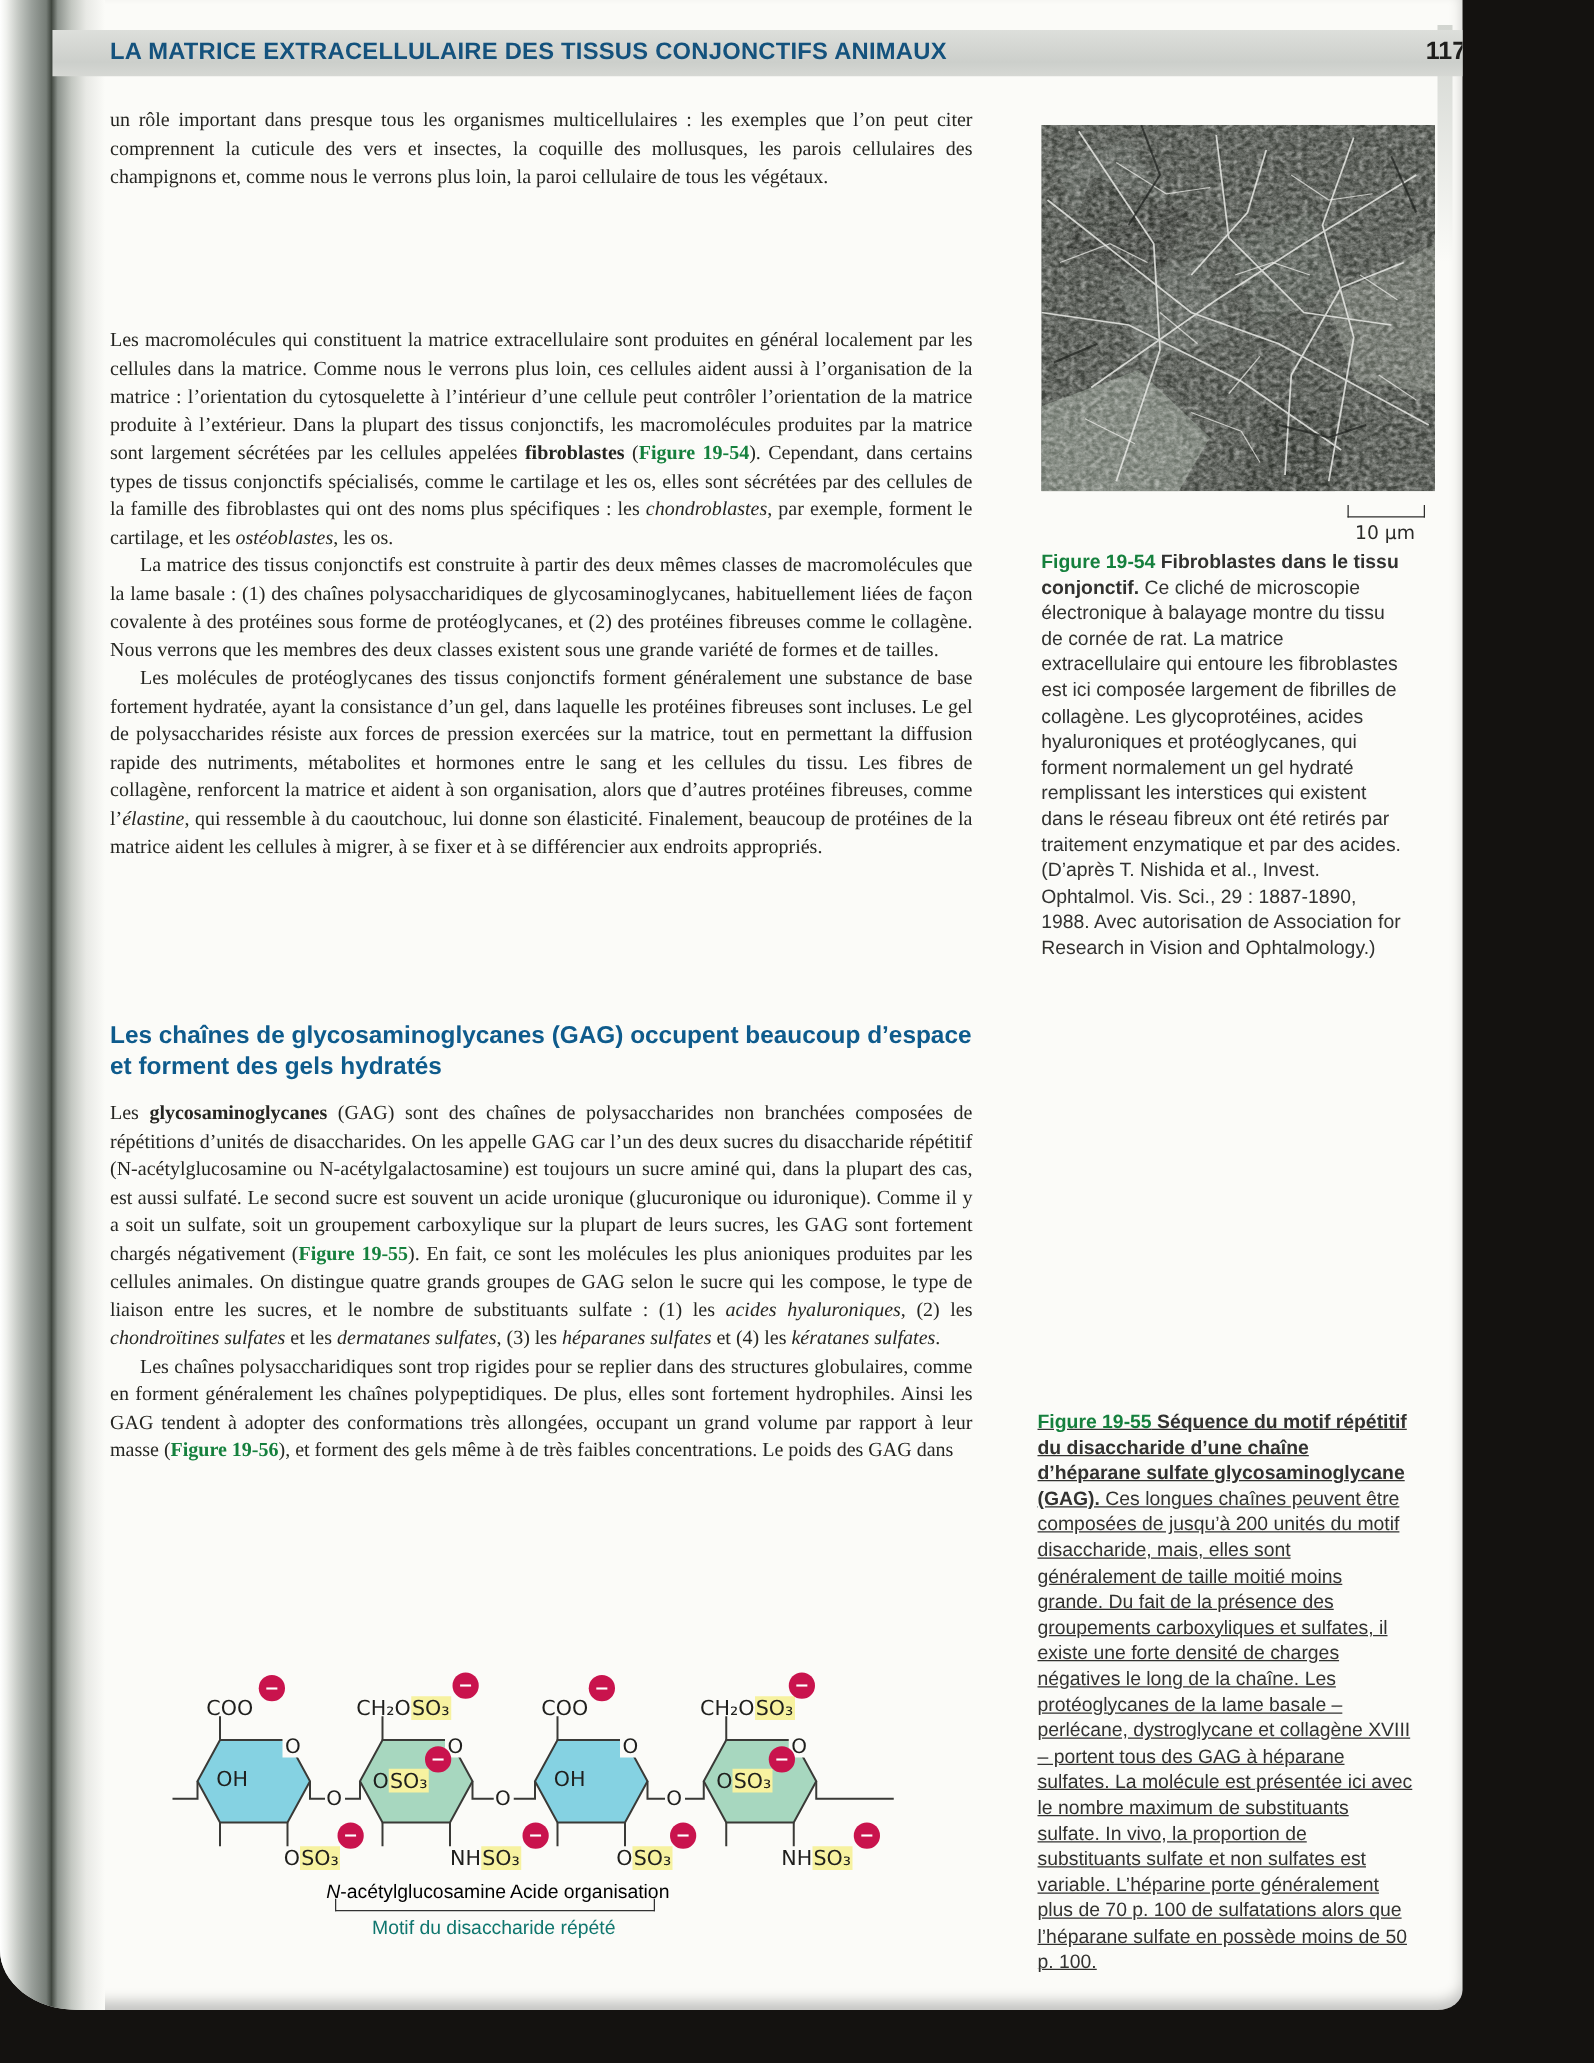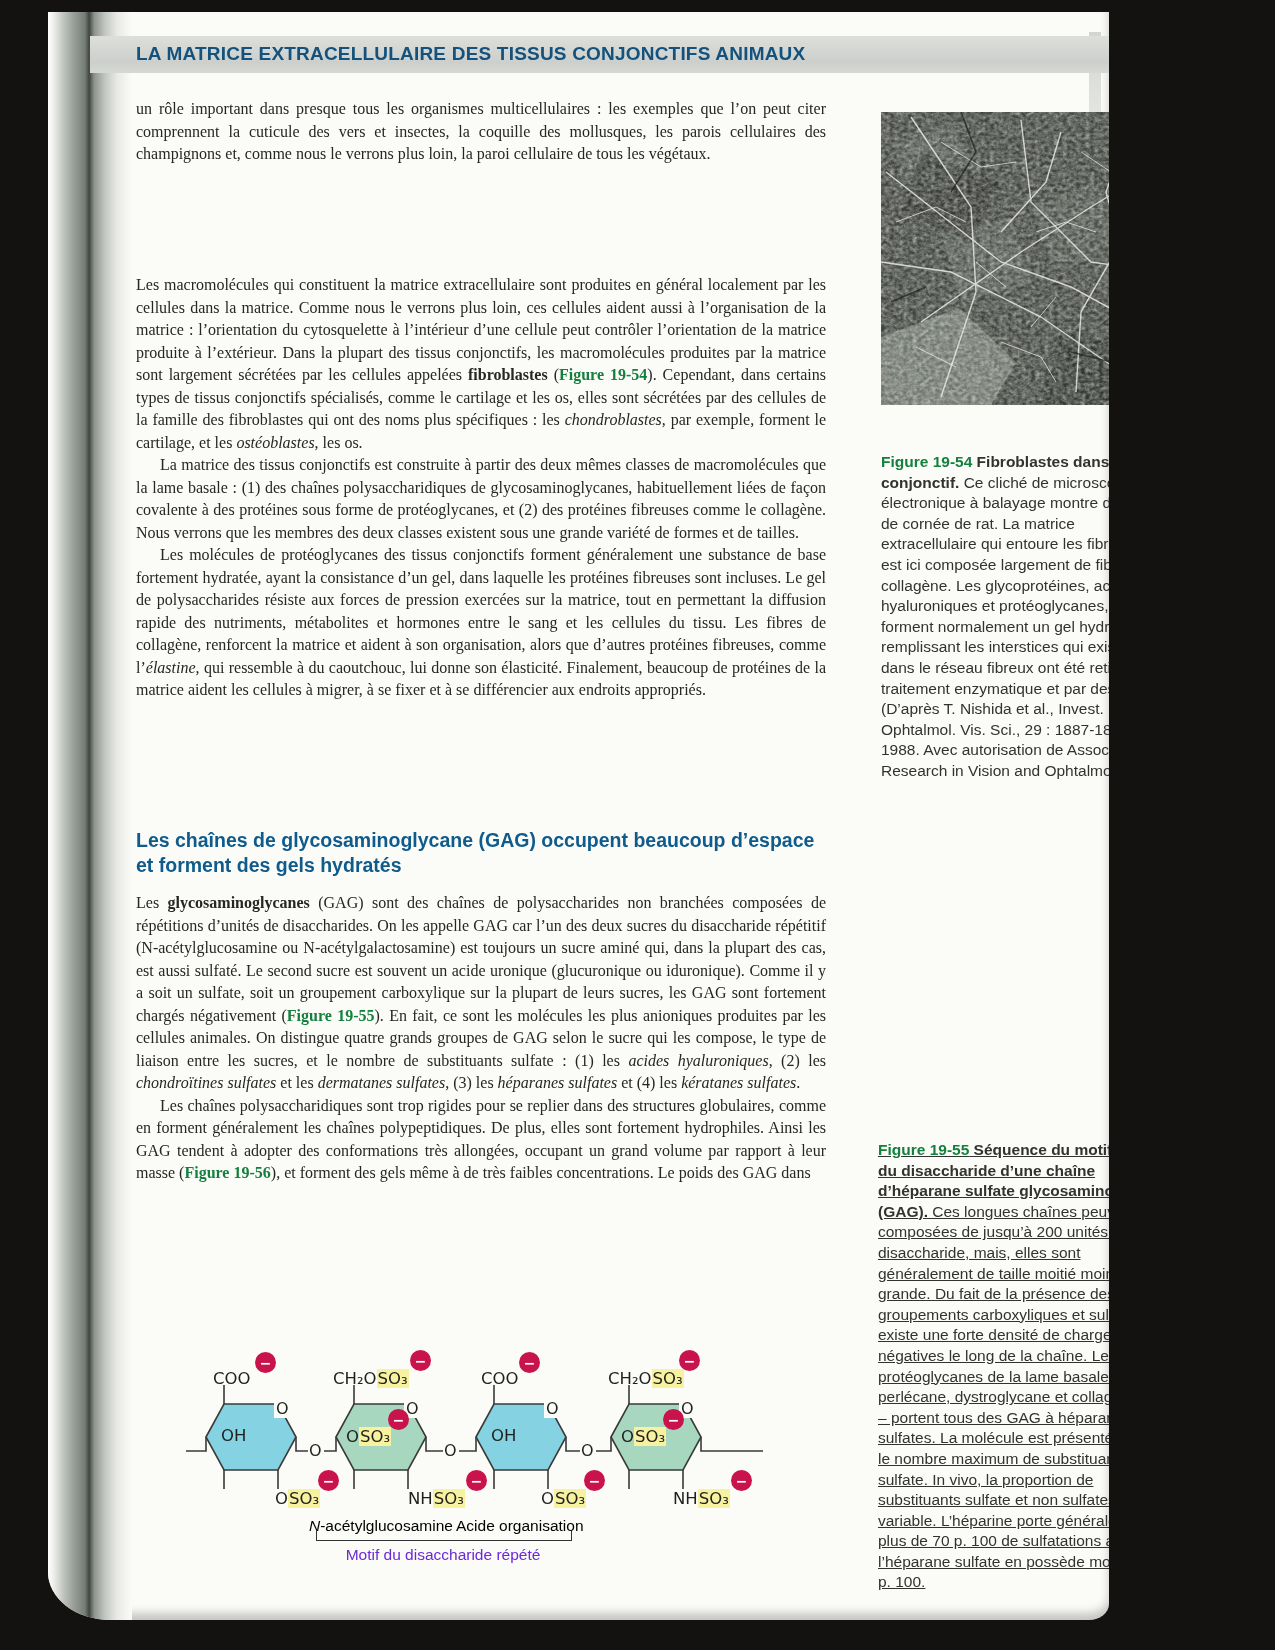--- a/index.html
+++ b/index.html
@@ -1,20 +1,20 @@
 <!DOCTYPE html>
 <html><head>
 <meta charset="utf-8">
 <style>
   html,body{margin:0;padding:0;}
   body{width:1275px;height:1650px;background:#141210;position:relative;
        font-family:"Liberation Serif", serif;}
-  .page{position:absolute;left:0;top:12px;width:1061px;height:1608px;background:#fbfbf8;
+  .page{position:absolute;left:0;top:0;width:1170px;height:1608px;background:#fbfbf8;
         border-bottom-left-radius:62px 48px;border-bottom-right-radius:20px 16px;
-        overflow:hidden;box-shadow:inset 0 -7px 10px rgba(0,0,0,.22);margin-left:48px;}
+        overflow:hidden;box-shadow:inset 0 -7px 10px rgba(0,0,0,.22);}
   .spine{position:absolute;left:0;top:0;width:84px;height:1608px;
          background:linear-gradient(to right,#ffffff 0%,#f0f1ee 6%,#c2c6c1 18%,#9aa09b 30%,
                     #767d77 44%,#40463f 49%,#8d938d 55%,#c3c7c1 68%,#e8e9e5 82%,#fbfbf8 100%);}
   .edge-right{position:absolute;right:8px;top:20px;width:12px;height:190px;
          background:linear-gradient(to bottom,#d2d5d0,rgba(210,213,208,0));}
   .header-band{position:absolute;left:42px;top:24px;width:1216px;height:37px;
          background:linear-gradient(to bottom,#dddfdb,#cccfcb 70%,#d6d8d4);}
   .running-title{position:absolute;left:46px;top:7px;font-family:"Liberation Sans",sans-serif;
          font-weight:bold;font-size:19px;letter-spacing:.2px;color:#14527d;white-space:nowrap;}
   .page-number{position:absolute;right:74px;top:6px;font-family:"Liberation Sans",sans-serif;
@@ -47,21 +47,21 @@
       font-size:16px;color:#1f1f1d;}
   .ringO{background:#fbfbf8;padding:0 2px;}
   .charge{position:absolute;width:21px;height:21px;border-radius:50%;background:#c9134d;
       color:#ffffff;font-family:"DejaVu Sans",sans-serif;font-size:14px;font-weight:bold;
       display:flex;align-items:center;justify-content:center;line-height:1;}
   .species{position:absolute;top:170px;font-family:"Liberation Sans",sans-serif;
       font-size:15.5px;color:#000000;white-space:nowrap;}
   .bracket{position:absolute;left:138px;top:184px;width:254px;height:9px;
       border-left:1.6px solid #333;border-right:1.6px solid #333;border-bottom:1.6px solid #333;}
   .bracket-label{position:absolute;left:128px;top:199px;width:274px;text-align:center;
-      font-family:"Liberation Sans",sans-serif;font-size:15.5px;color:#6d28d9;}
+      font-family:"Liberation Sans",sans-serif;font-size:15.5px;color:#0f766e;}
 </style>
 </head>
 <body>
 
 <div class="page">
   <div class="spine"></div>
   <div class="edge-right"></div>
 
   <div class="header-band">
     <span class="running-title">LA MATRICE EXTRACELLULAIRE DES TISSUS CONJONCTIFS ANIMAUX</span>
@@ -72,21 +72,21 @@
     <p><span>un rôle important dans presque tous les organismes multicellulaires : les exemples que l’on peut citer comprennent la cuticule des vers et insectes, la coquille des mollusques, les parois cellulaires des champignons et, comme nous le verrons plus loin, la paroi cellulaire de tous les végétaux.</span></p>
   </div>
 
 
   <div class="pgroup" style="top:262px">
     <p><span>Les macromolécules qui constituent la matrice extracellulaire sont produites en général localement par les cellules dans la matrice. Comme nous le verrons plus loin, ces cellules aident aussi à l’organisation de la matrice : l’orientation du cytosquelette à l’intérieur d’une cellule peut contrôler l’orientation de la matrice produite à l’extérieur. Dans la plupart des tissus conjonctifs, les macromolécules produites par la matrice sont largement sécrétées par les cellules appelées </span><span class="seg-b">fibroblastes</span><span> (</span><span class="seg-fb">Figure 19-54</span><span>). Cependant, dans certains types de tissus conjonctifs spécialisés, comme le cartilage et les os, elles sont sécrétées par des cellules de la famille des fibroblastes qui ont des noms plus spécifiques : les </span><span class="seg-i">chondroblastes</span><span>, par exemple, forment le cartilage, et les </span><span class="seg-i">ostéoblastes</span><span>, les os.</span></p>
     <p class="ind"><span>La matrice des tissus conjonctifs est construite à partir des deux mêmes classes de macromolécules que la lame basale : (1) des chaînes polysaccharidiques de glycosaminoglycanes, habituellement liées de façon covalente à des protéines sous forme de protéoglycanes, et (2) des protéines fibreuses comme le collagène. Nous verrons que les membres des deux classes existent sous une grande variété de formes et de tailles.</span></p>
     <p class="ind"><span>Les molécules de protéoglycanes des tissus conjonctifs forment généralement une substance de base fortement hydratée, ayant la consistance d’un gel, dans laquelle les protéines fibreuses sont incluses. Le gel de polysaccharides résiste aux forces de pression exercées sur la matrice, tout en permettant la diffusion rapide des nutriments, métabolites et hormones entre le sang et les cellules du tissu. Les fibres de collagène, renforcent la matrice et aident à son organisation, alors que d’autres protéines fibreuses, comme l’</span><span class="seg-i">élastine</span><span>, qui ressemble à du caoutchouc, lui donne son élasticité. Finalement, beaucoup de protéines de la matrice aident les cellules à migrer, à se fixer et à se différencier aux endroits appropriés.</span></p>
   </div>
 
-  <h2 class="sec-h" style="top:816px">Les chaînes de glycosaminoglycane (GAG) occupent beaucoup d’espace et forment des gels hydratés</h2>
+  <h2 class="sec-h" style="top:816px">Les chaînes de glycosaminoglycanes (GAG) occupent beaucoup d’espace et forment des gels hydratés</h2>
 
   <div class="pgroup" style="top:880px">
     <p><span>Les </span><span class="seg-b">glycosaminoglycanes</span><span> (GAG) sont des chaînes de polysaccharides non branchées composées de répétitions d’unités de disaccharides. On les appelle GAG car l’un des deux sucres du disaccharide répétitif (N-acétylglucosamine ou N-acétylgalactosamine) est toujours un sucre aminé qui, dans la plupart des cas, est aussi sulfaté. Le second sucre est souvent un acide uronique (glucuronique ou iduronique). Comme il y a soit un sulfate, soit un groupement carboxylique sur la plupart de leurs sucres, les GAG sont fortement chargés négativement (</span><span class="seg-fb">Figure 19-55</span><span>). En fait, ce sont les molécules les plus anioniques produites par les cellules animales. On distingue quatre grands groupes de GAG selon le sucre qui les compose, le type de liaison entre les sucres, et le nombre de substituants sulfate : (1) les </span><span class="seg-i">acides hyaluroniques</span><span>, (2) les </span><span class="seg-i">chondroïtines sulfates</span><span> et les </span><span class="seg-i">dermatanes sulfates</span><span>, (3) les </span><span class="seg-i">héparanes sulfates</span><span> et (4) les </span><span class="seg-i">kératanes sulfates</span><span>.</span></p>
     <p class="ind"><span>Les chaînes polysaccharidiques sont trop rigides pour se replier dans des structures globulaires, comme en forment généralement les chaînes polypeptidiques. De plus, elles sont fortement hydrophiles. Ainsi les GAG tendent à adopter des conformations très allongées, occupant un grand volume par rapport à leur masse (</span><span class="seg-fb">Figure 19-56</span><span>), et forment des gels même à de très faibles concentrations. Le poids des GAG dans</span></p>
   </div>
 
   <svg class="micrograph" viewBox="0 0 315 293" width="315" height="293">
     <defs>
       <filter id="grain" x="0" y="0" width="100%" height="100%">
         <feTurbulence type="fractalNoise" baseFrequency="0.22 0.28" numOctaves="4" seed="11"></feTurbulence>

